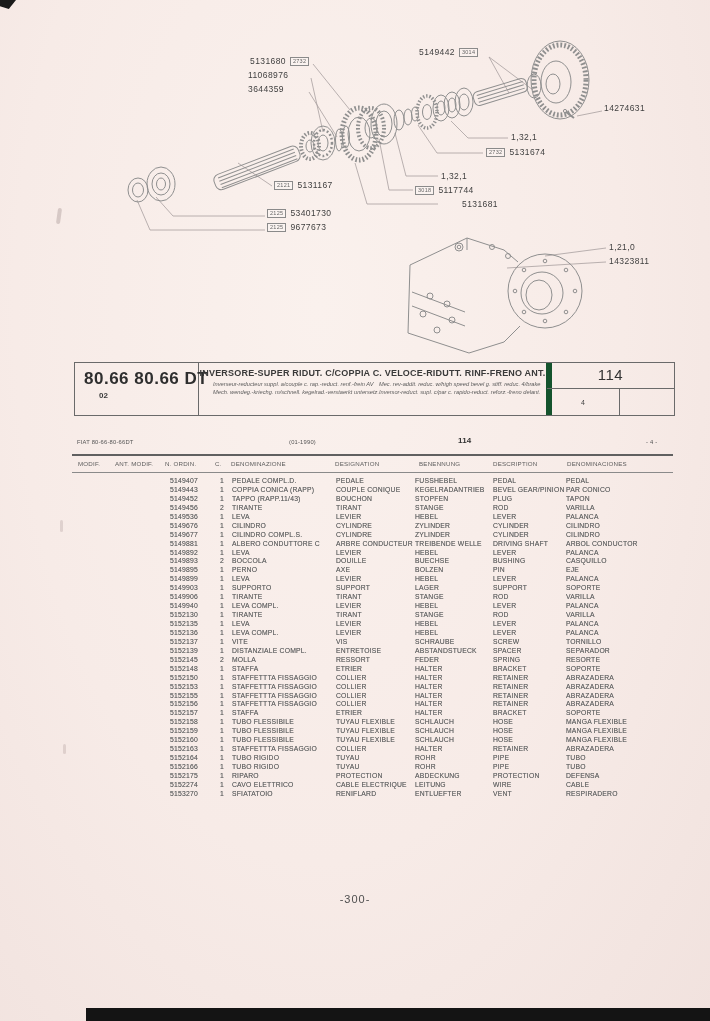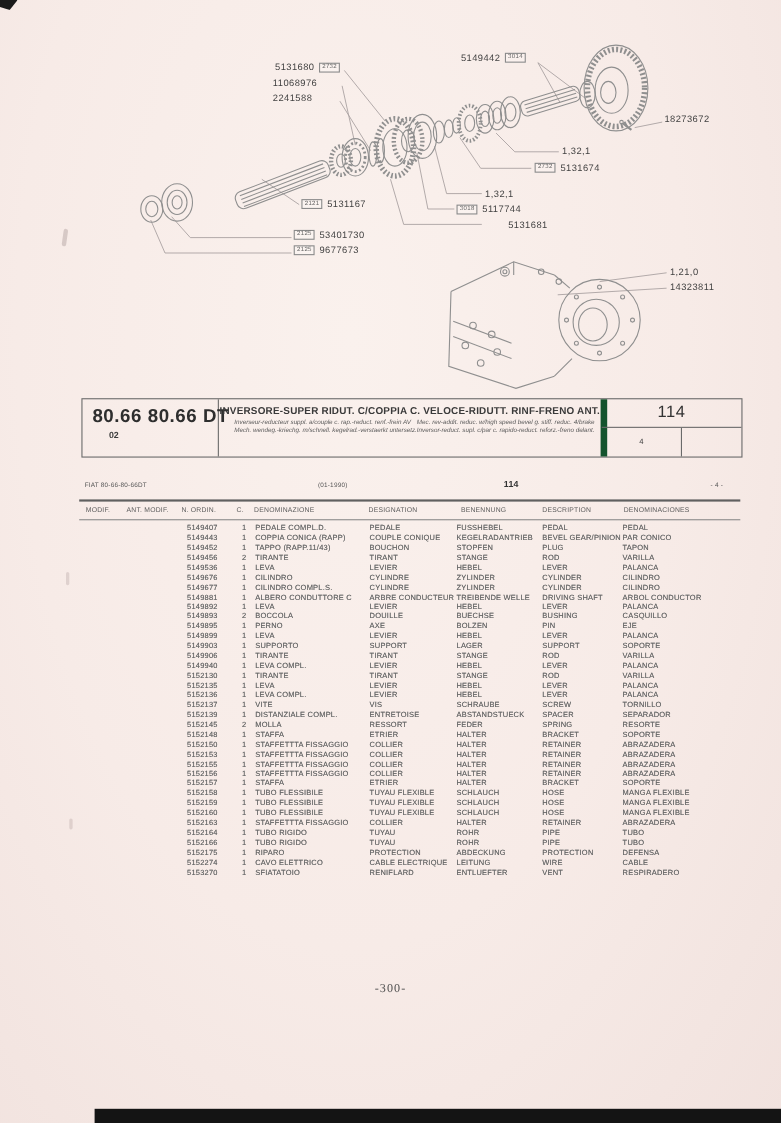--- a/index.html
+++ b/index.html
@@ -55,21 +55,21 @@
   .ch-0{left:78px;} .ch-1{left:115px;} .ch-2{left:165px;} .ch-3{left:215px;} .ch-4{left:231px;}
   .ch-5{left:335px;} .ch-6{left:419px;} .ch-7{left:493px;} .ch-8{left:567px;}
   #rows{position:absolute;left:0;top:477px;width:710px;}
   .t-row{position:relative;height:8.95px;}
   .cell{position:absolute;top:0;font-size:6.8px;line-height:8.95px;color:#686868;
     letter-spacing:.2px;white-space:nowrap;text-shadow:0 0 .3px #8a8a8a;}
   .c-num{left:170px;} .c-qty{left:217px;width:10px;text-align:center;}
   .c-d1{left:232px;} .c-d2{left:336px;} .c-d3{left:415px;} .c-d4{left:493px;} .c-d5{left:566px;}
 
   .footer{position:absolute;left:300px;top:893px;width:110px;text-align:center;
-    font-family:Liberation Serif, serif;font-size:11px;letter-spacing:1px;color:#4f4f4f;}
+    font-family:Liberation Sans, sans-serif;font-size:11px;letter-spacing:1px;color:#4f4f4f;}
 </style>
 </head>
 <body>
 
 <div class="page">
 
   <div class="corner-speck"></div>
   <div class="smudge sm1"></div>
   <div class="smudge sm2"></div>
   <div class="smudge sm3"></div>
@@ -179,28 +179,28 @@
   </svg>
 
   <div class="callout" style="left:250px;top:56px">
     <span>5131680</span>
     <span class="refbox">2732</span>
   </div>
   <div class="callout" style="left:248px;top:70px">
     <span>11068976</span>
   </div>
   <div class="callout" style="left:248px;top:84px">
-    <span>2241588</span>
+    <span>3644359</span>
   </div>
   <div class="callout" style="left:419px;top:47px">
     <span>5149442</span>
     <span class="refbox">3014</span>
   </div>
   <div class="callout" style="left:604px;top:103px">
-    <span>18273672</span>
+    <span>14274631</span>
   </div>
   <div class="callout" style="left:511px;top:132px">
     <span>1,32,1</span>
   </div>
   <div class="callout" style="left:486px;top:147px">
     <span class="refbox">2732</span>
     <span>5131674</span>
   </div>
   <div class="callout" style="left:441px;top:171px">
     <span>1,32,1</span>

